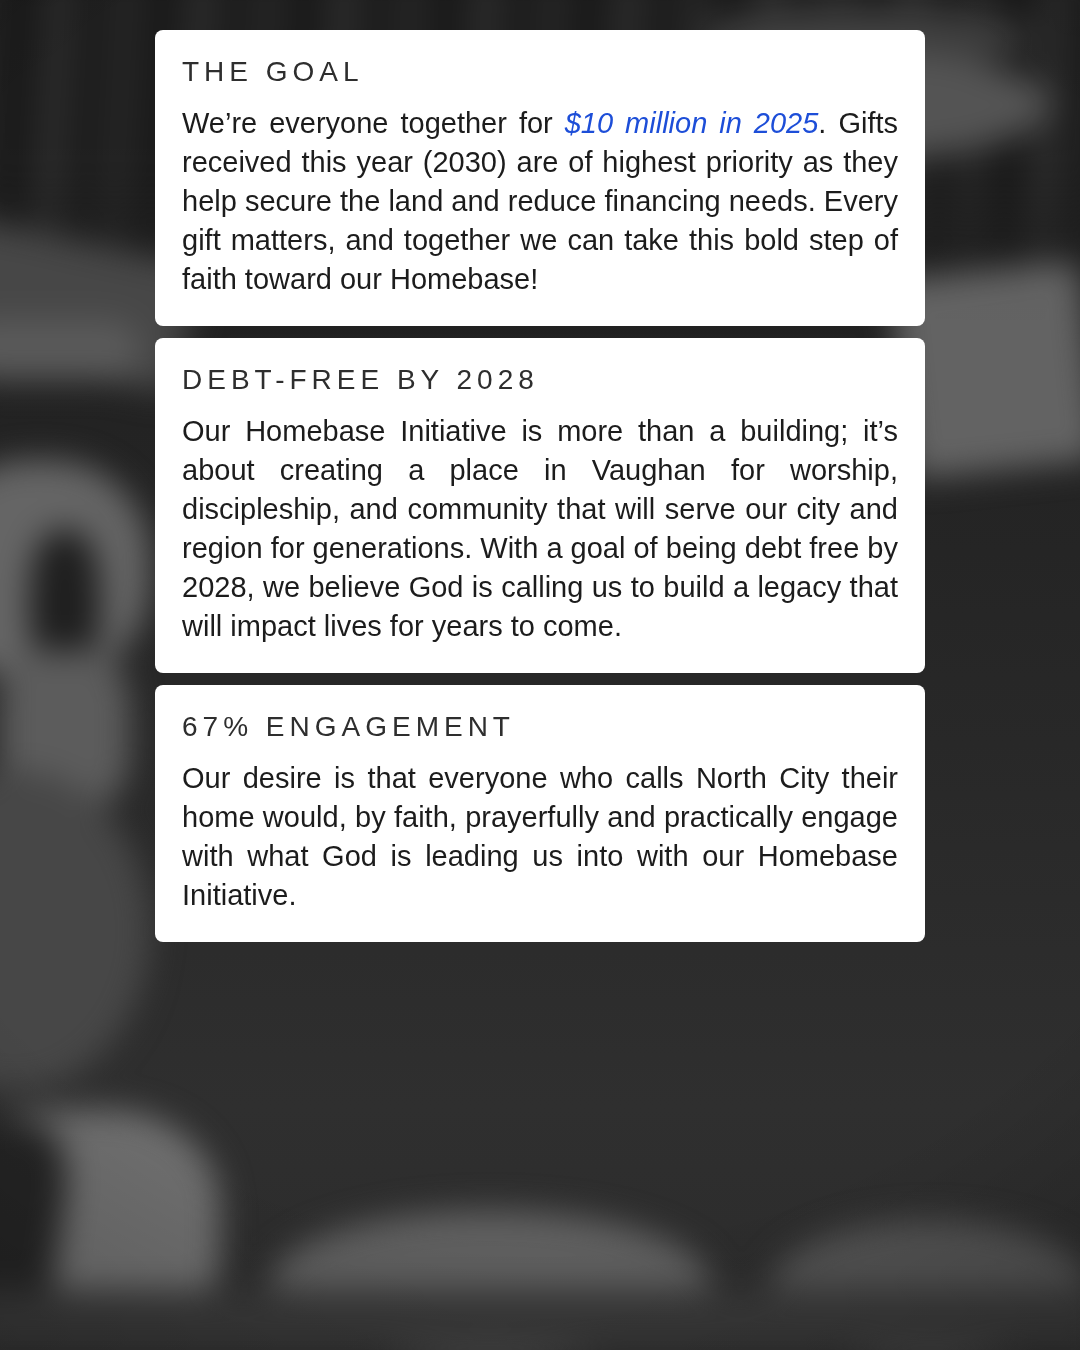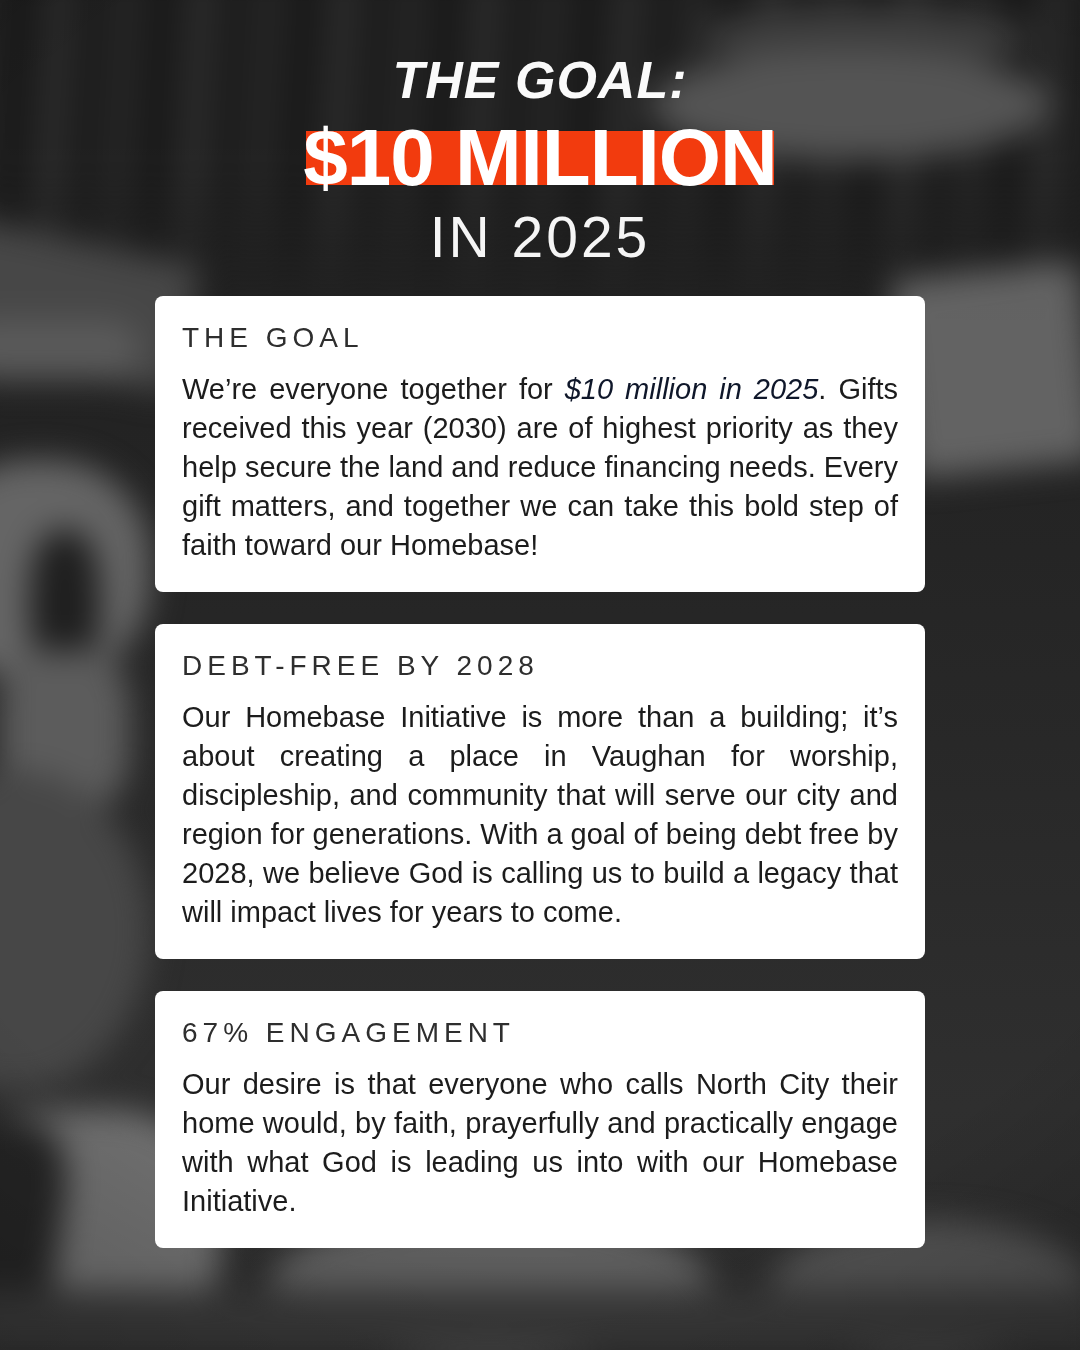--- a/index.html
+++ b/index.html
@@ -73,32 +73,32 @@
     margin-top: 8px;
     font-size: 57px; line-height: 1; font-weight: 300; letter-spacing: 3px; color: #f5f5f5;
   }
 
   .cards { margin: 30px 155px 0; }
   .card {
     background: #ffffff;
     border-radius: 8px;
     padding: 26px 27px 27px;
   }
-  .card + .card { margin-top: 32px; }
+  .card + .card { margin-top: 12px; }
   .card h2 {
     font-size: 28px; line-height: 32px; font-weight: 300;
     letter-spacing: 5px; color: #2e2e2e;
     margin-bottom: 16px;
   }
   .card p {
     font-size: 29px; line-height: 39px; font-weight: 400;
     color: #1c1c1c;
     text-align: justify;
   }
-  .hl { color: #0f172a; font-style: italic; font-weight: 400; }
+  .hl { color: #1d4ed8; font-style: italic; font-weight: 400; }
 </style>
 </head>
 <body>
 
 <div class="poster">
 
   <div class="bg">
     <div class="bg-base"></div>
     <div class="photo-layer">
       <div class="blob curtain"></div>
@@ -115,28 +115,20 @@
       <div class="blob bottom-left-dark"></div>
       <div class="blob bottom-mid-light"></div>
       <div class="blob bottom-right-light"></div>
       <div class="blob floor-strip"></div>
     </div>
     <div class="vignette"></div>
   </div>
 
   <div class="content">
 
-    <header class="masthead">
-      <div class="kicker">THE GOAL:</div>
-      <div class="headline-row">
-        <div class="band"></div>
-        <div class="headline">$10 MILLION</div>
-      </div>
-      <div class="subheadline">IN 2025</div>
-    </header>
 
     <main class="cards">
 
       <section class="card">
         <h2>THE GOAL</h2>
         <p><span>We’re everyone together for </span><span class="hl">$10 million in 2025</span><span>. Gifts received this year (2030) are of highest priority as they help secure the land and reduce financing needs. Every gift matters, and together we can take this bold step of faith toward our Homebase!</span></p>
       </section>
 
       <section class="card">
         <h2>DEBT-FREE BY 2028</h2>

